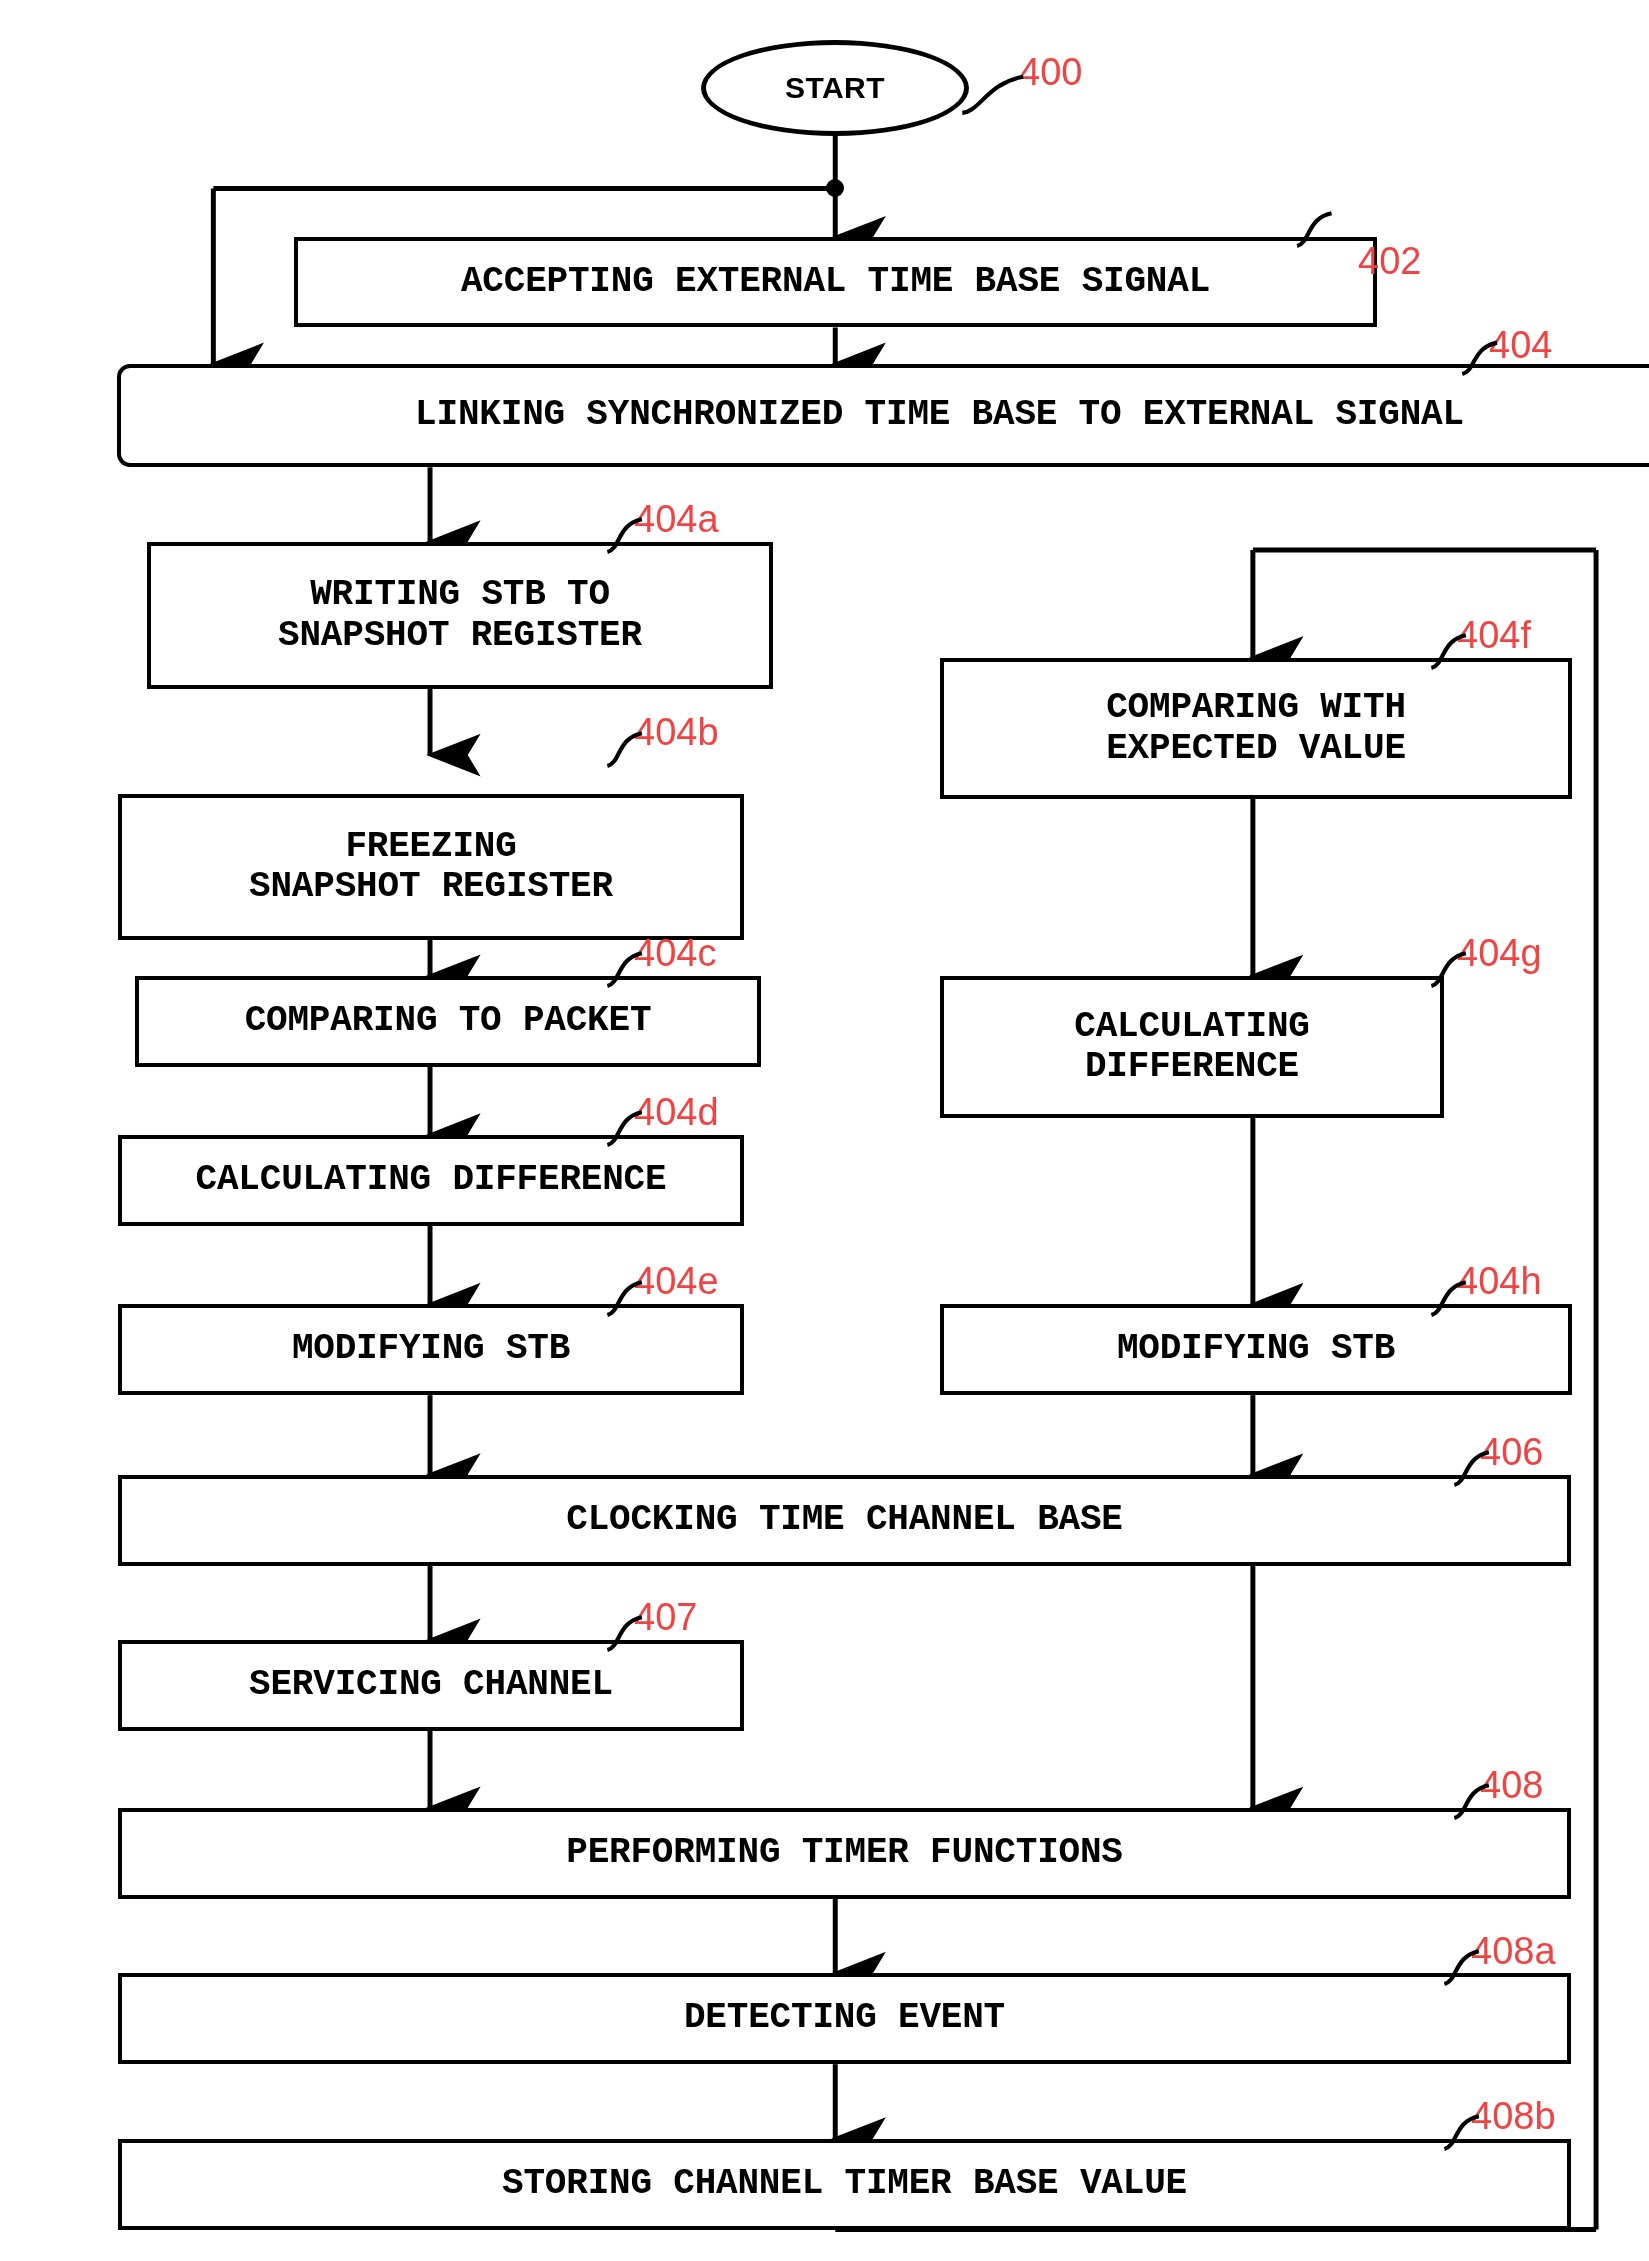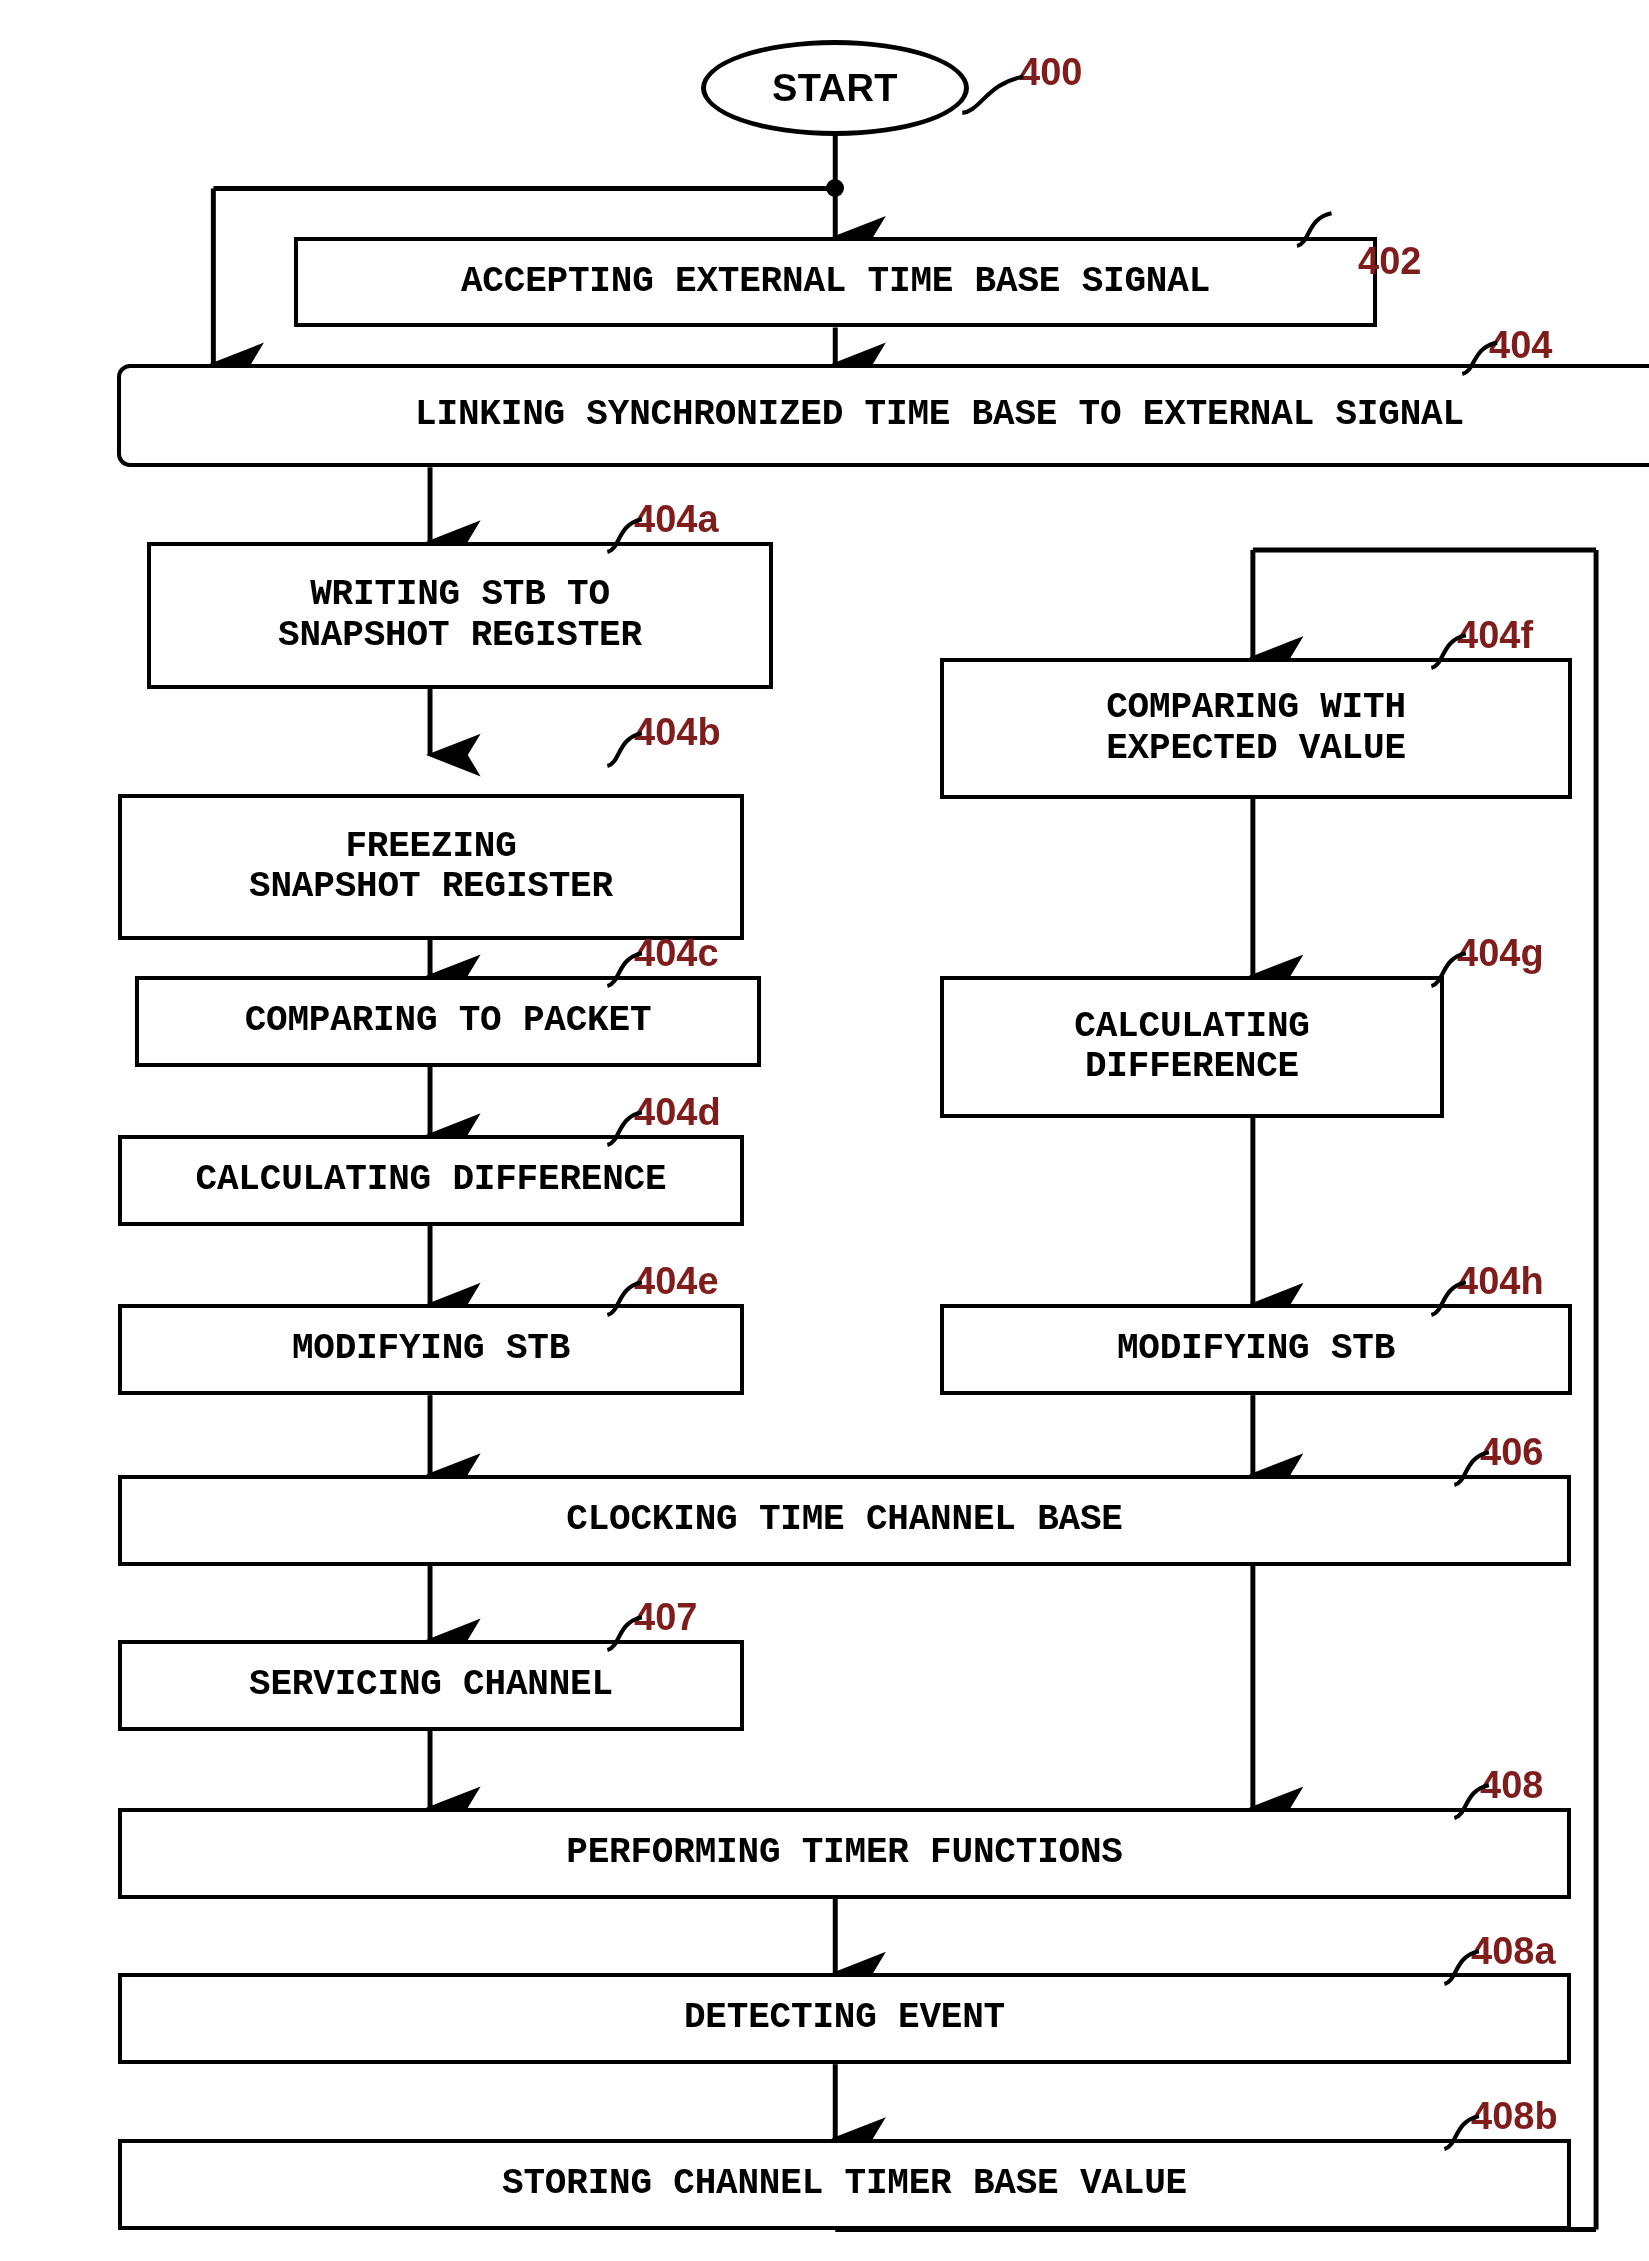--- a/index.html
+++ b/index.html
@@ -50,29 +50,29 @@
     box-sizing: border-box;
     border: 5px solid #000000;
     border-radius: 50%;
     background: #ffffff;
     display: flex;
     align-items: center;
     justify-content: center;
     color: #000000;
     font-family: "Liberation Sans", sans-serif;
     font-weight: bold;
-    font-size: 38px;
+    font-size: 30px;
     letter-spacing: 0.4px;
     z-index: 3;
   }
   .ref-label {
     position: absolute;
-    color: #7f1d1d;
+    color: #ef4444;
     font-family: "Liberation Sans", sans-serif;
-    font-weight: bold;
+    font-weight: normal;
     font-size: 38px;
     letter-spacing: 0px;
     white-space: nowrap;
     z-index: 4;
   }
 </style>
 </head>
 <body>
 
 <div id="figure-root">

